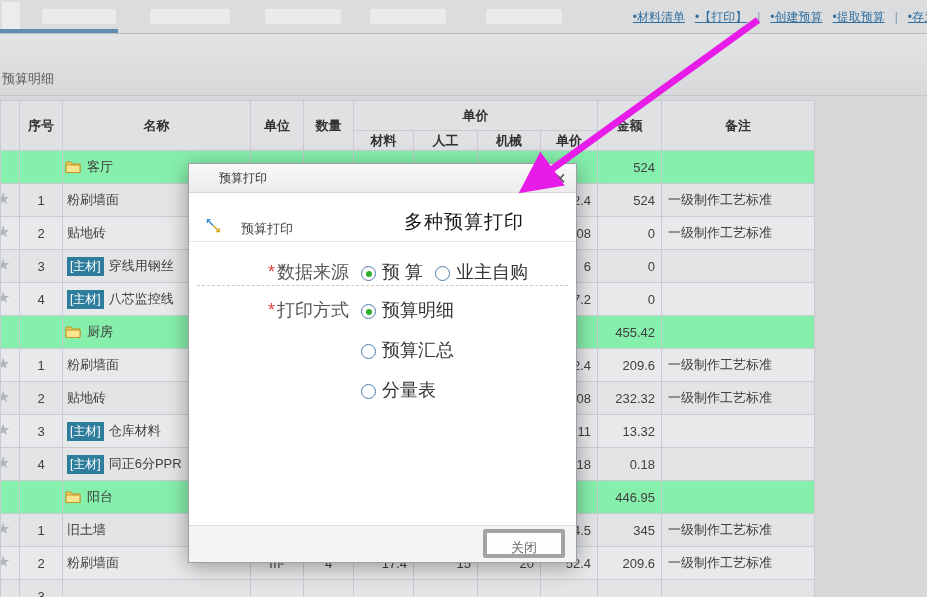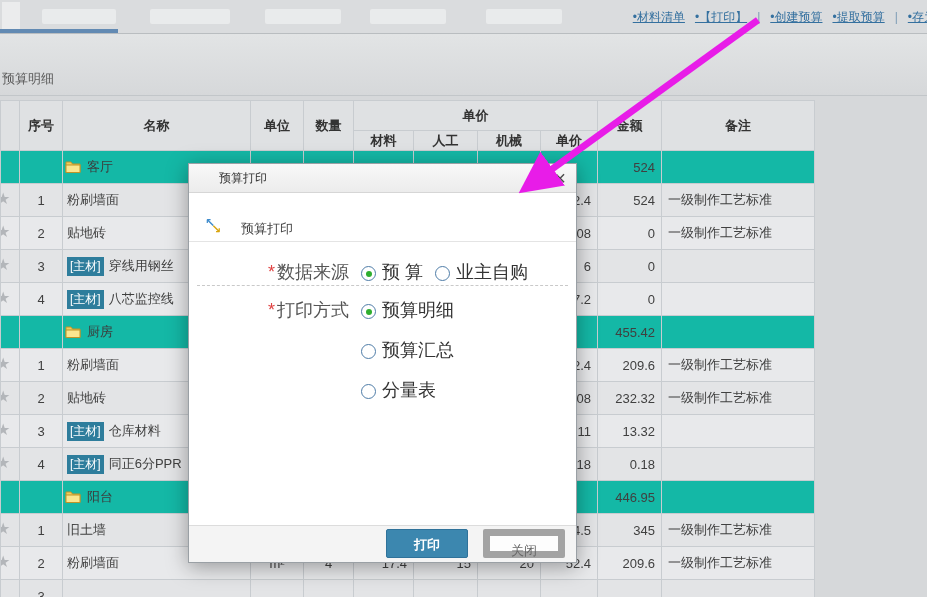--- a/index.html
+++ b/index.html
@@ -23,21 +23,21 @@
     background:linear-gradient(#e2e4e5,#d6d8da);border-bottom:1px solid #c2c6c9;}
   .section-title{position:absolute;left:2px;top:70px;font-size:13px;color:#5a5a5a;}
 
   
   table.grid{position:absolute;top:100px;left:0;width:814px;border-collapse:collapse;
     table-layout:fixed;font-size:13px;color:#404040;}
   .grid th,.grid td{border:1px solid #c8ccd0;padding:0 6px;overflow:hidden;white-space:nowrap;box-sizing:border-box;}
   .grid thead th{background:#dfe1e3;color:#333;font-weight:bold;text-align:center;}
   .grid thead tr.h1 th{height:30px}.grid thead tr.h2 th{height:20px}
   .grid tbody td{height:33px;}
-  tr.group-row td{background:#14b8a6;}
+  tr.group-row td{background:#86efac;}
   tr.row-a td{background:#e3e4e6;}
   tr.row-b td{background:#e8e9eb;}
   td.c{text-align:center}td.r{text-align:right}
   td.name-group{padding-left:2px;}
   td.name-item{padding-left:4px;}
   td.star-cell{position:relative;padding:0;}
   .star{position:absolute;left:-5px;top:7px;font-size:16px;color:#b3b6ba;line-height:16px;cursor:pointer;}
   .badge{display:inline-block;background:#2e7d9c;color:#fff;font-size:12px;padding:1px 3px;margin-right:5px;}
   .folder{display:inline-block;vertical-align:-2px;margin-right:6px;}
   .gname{color:#3c3c3c;}
@@ -61,21 +61,21 @@
   .dashed-div{position:absolute;left:8px;right:8px;top:92px;border-top:1px dashed #c9c9c9;}
   .radio-opt{display:inline-block;margin-left:12px;cursor:pointer;}
   .radio{display:inline-block;width:13px;height:13px;border:1px solid #4f7da8;border-radius:50%;
     background:#fff;vertical-align:-3px;margin-right:6px;position:relative;}
   .radio.checked:after{content:"";position:absolute;left:3.5px;top:3.5px;width:6px;height:6px;
     border-radius:50%;background:#2fae2f;}
   .modal-footer{position:absolute;left:0;right:0;bottom:0;height:36px;background:#f4f4f4;border-top:1px solid #dcdcdc;}
   .btn{position:absolute;top:3px;width:82px;height:29px;font-size:13px;text-align:center;line-height:29px;
     border-radius:2px;cursor:pointer;box-sizing:border-box;font-family:inherit;}
   .btn-print{left:197px;background:#3c87af;color:#fff;border:1px solid #2f729a;font-weight:bold;}
-  .btn-close{left:294px;background:#fdfdfd;color:#666;border:7px solid #a3a3a3;}
+  .btn-close{left:294px;background:#fdfdfd;color:#666;border:4px solid #a3a3a3;}
 
   .arrow-svg{position:absolute;left:0;top:0;z-index:30;pointer-events:none;}
 </style>
 </head>
 <body>
 
 <div class="stage">
 
   <div class="topbar">
     <div class="corner-block"></div>
@@ -343,31 +343,31 @@
     <div class="modal-titlebar">
       <span>预算打印</span>
       <span class="modal-close" id="modal-close-x">×</span>
     </div>
     <div class="modal-body">
       <span class="msec-icon">
         <span class="nw" id="icon-nw">↖</span>
           <span class="se" id="icon-se">↘</span>
       </span>
       <span class="msec-label">预算打印</span>
+      <span class="annotation">多种预算打印</span>
       <div class="msec-line"></div>
       <div id="form-area">
           <div class="form-row" style="top: 70px; right: 0px;"><span class="form-label-box"><span class="req">*</span><span>数据来源</span></span><span class="radio-opt"><span class="radio checked"></span><span>预 算</span></span><span class="radio-opt"><span class="radio"></span><span>业主自购</span></span></div>
           <div class="form-row" style="top: 108px; right: 0px;"><span class="form-label-box"><span class="req">*</span><span>打印方式</span></span><span class="radio-opt"><span class="radio checked"></span><span>预算明细</span></span></div>
           <div class="form-row" style="top: 148px; right: 0px;"><span class="form-label-box"></span><span class="radio-opt"><span class="radio"></span><span>预算汇总</span></span></div>
           <div class="form-row" style="top: 188px; right: 0px;"><span class="form-label-box"></span><span class="radio-opt"><span class="radio"></span><span>分量表</span></span></div>
         </div>
       <div class="dashed-div"></div>
     </div>
     <div class="modal-footer">
-      <div class="btn btn-print">打印</div>
       <div class="btn btn-close">关闭</div>
     </div>
   </div>
 
   <svg class="arrow-svg" width="927" height="597" viewBox="0 0 927 597">
     <defs>
       <marker id="ah" markerWidth="6" markerHeight="6" refX="4.0" refY="3" orient="auto">
         <path d="M0,0 L6,3 L0,6 Z" fill="#e81ce8"></path>
       </marker>
     </defs>

